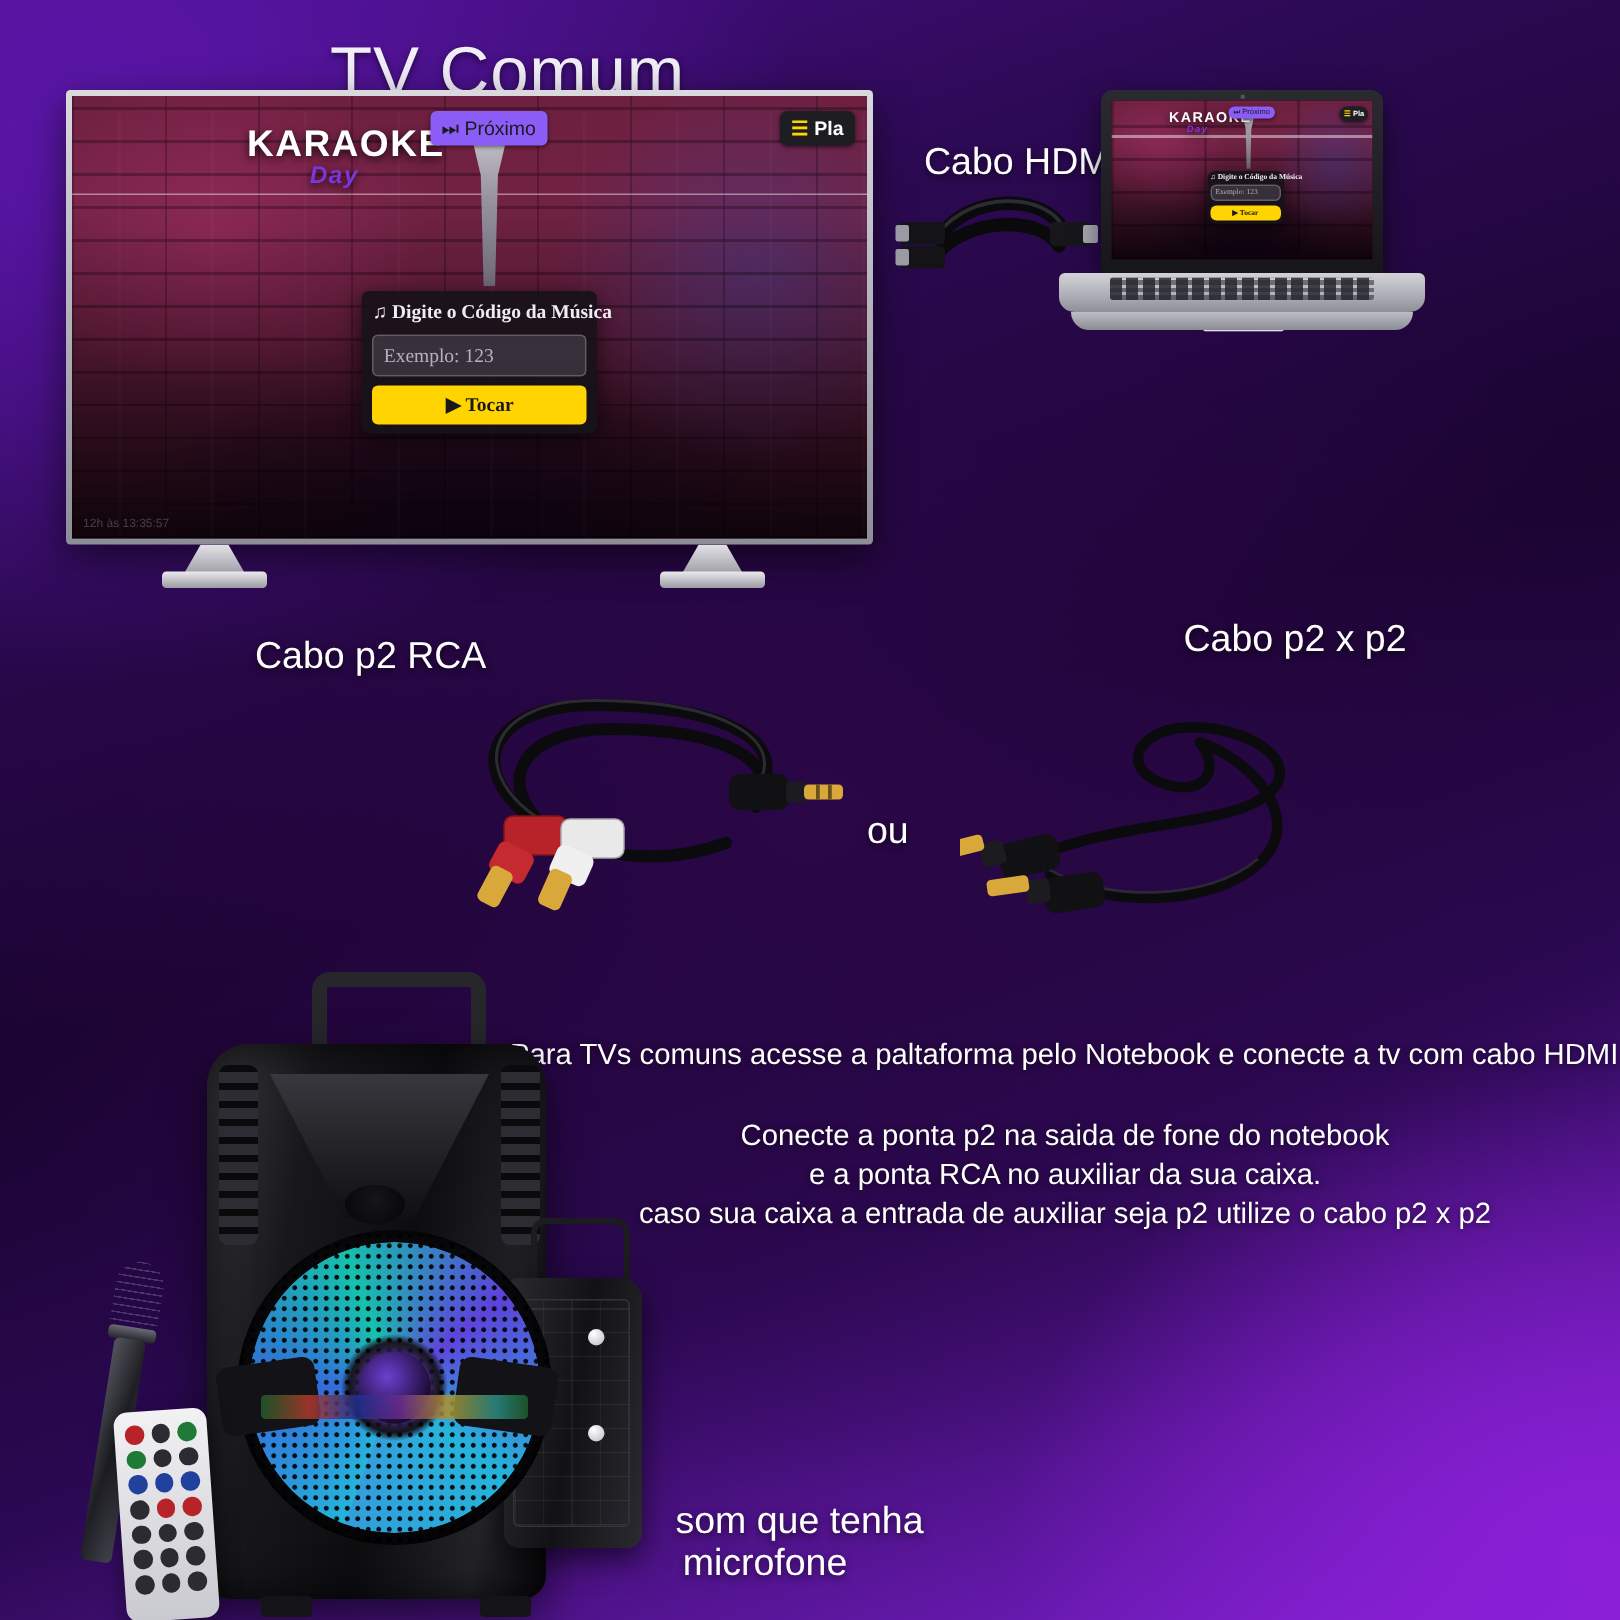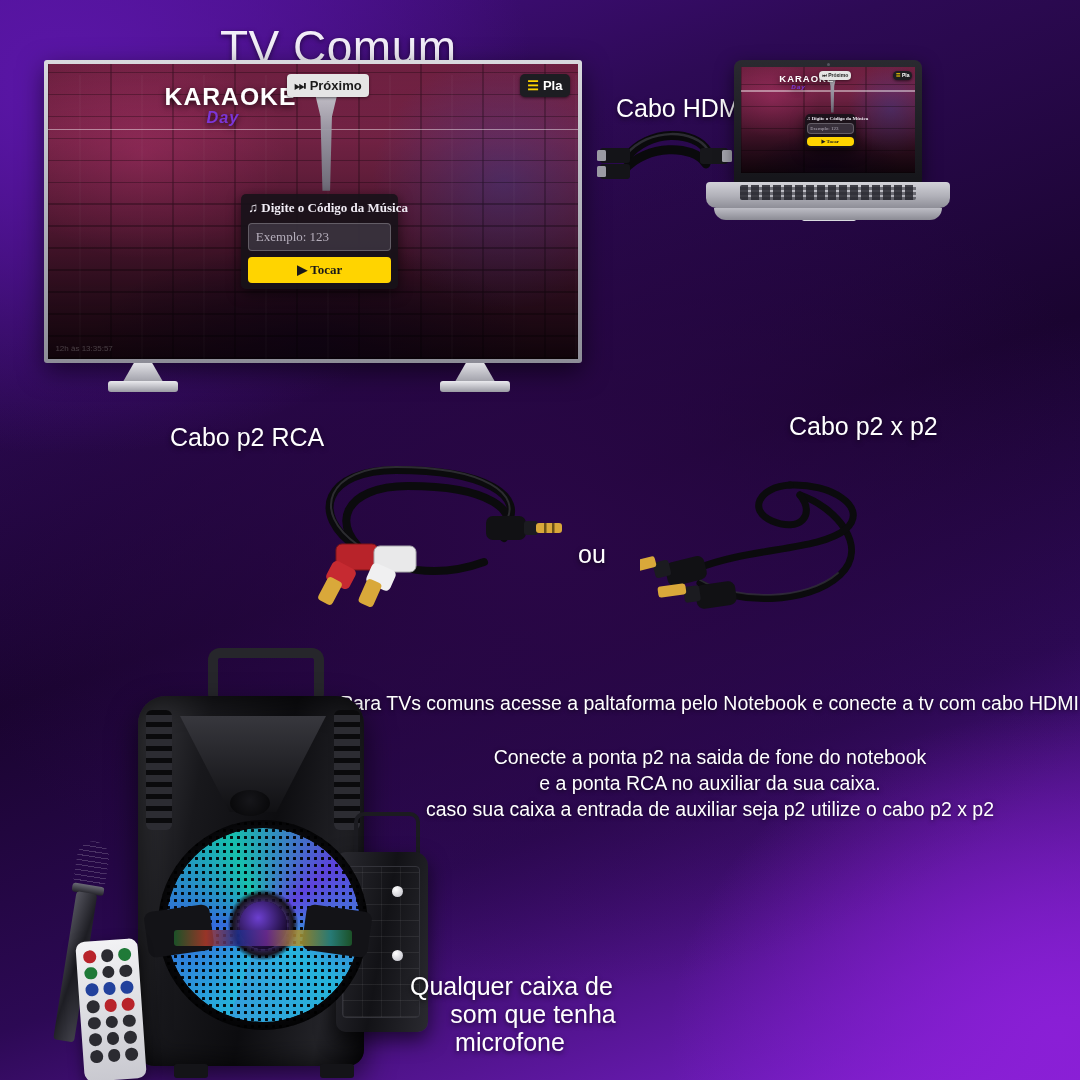--- a/index.html
+++ b/index.html
@@ -83,22 +83,22 @@
   .klogo .k1{font-size:1.9em;display:block;line-height:1;}
   .klogo .k2{font-size:1.25em;display:block;line-height:1;color:#7b36d8;font-style:italic;}
   .kmic{
     position:absolute;left:48%;top:5%;width:9%;height:38%;
     background:linear-gradient(180deg,#d8d8de 0%,#9b9ba6 45%,#6d6d79 100%);
     clip-path:polygon(36% 0,64% 0,72% 16%,62% 34%,58% 100%,42% 100%,38% 34%,28% 16%);
     opacity:.95;
   }
   .khr{position:absolute;left:0;right:0;top:22%;height:1.5px;background:rgba(255,255,255,.45);}
   .kbtn-next{
-    position:absolute;left:45%;top:3.5%;background:#e5e5e5;color:#1a1a1a;
-    border-radius:4px;padding:.25em .6em;font-weight:700;white-space:nowrap;
+    position:absolute;left:45%;top:3.5%;background:#8b5cf6;color:#1a1a1a;
+    border-radius:4px;padding:.25em .6em;font-weight:400;white-space:nowrap;
     box-shadow:0 1px 3px rgba(0,0,0,.5);
   }
   .kbtn-play{
     position:absolute;right:1.6%;top:3.5%;background:#1d1d22;color:#fff;
     border-radius:5px;padding:.3em .55em;font-weight:700;white-space:nowrap;
     display:flex;align-items:center;gap:.3em;overflow:hidden;
     box-shadow:0 1px 3px rgba(0,0,0,.6);
   }
   .ico-list{display:inline-block;color:#ffd400;font-weight:700;}
   .kpanel{
@@ -520,17 +520,16 @@
         <div class="rk"></div>
         <div class="rk"></div>
         <div class="rk"></div>
         <div class="rk"></div>
         <div class="rk"></div>
         <div class="rk"></div>
       </div>
     </div>
   </div>
 
-  <div class="abs cap para-c" style="left:410px;top:972px;width:200px;">Qualquer caixa de</div>
   <div class="abs cap para-c" style="left:433px;top:1000px;width:200px;">som que tenha</div>
   <div class="abs cap para-c" style="left:410px;top:1028px;width:200px;">microfone</div>
 
 </div>
 
 </body></html>

